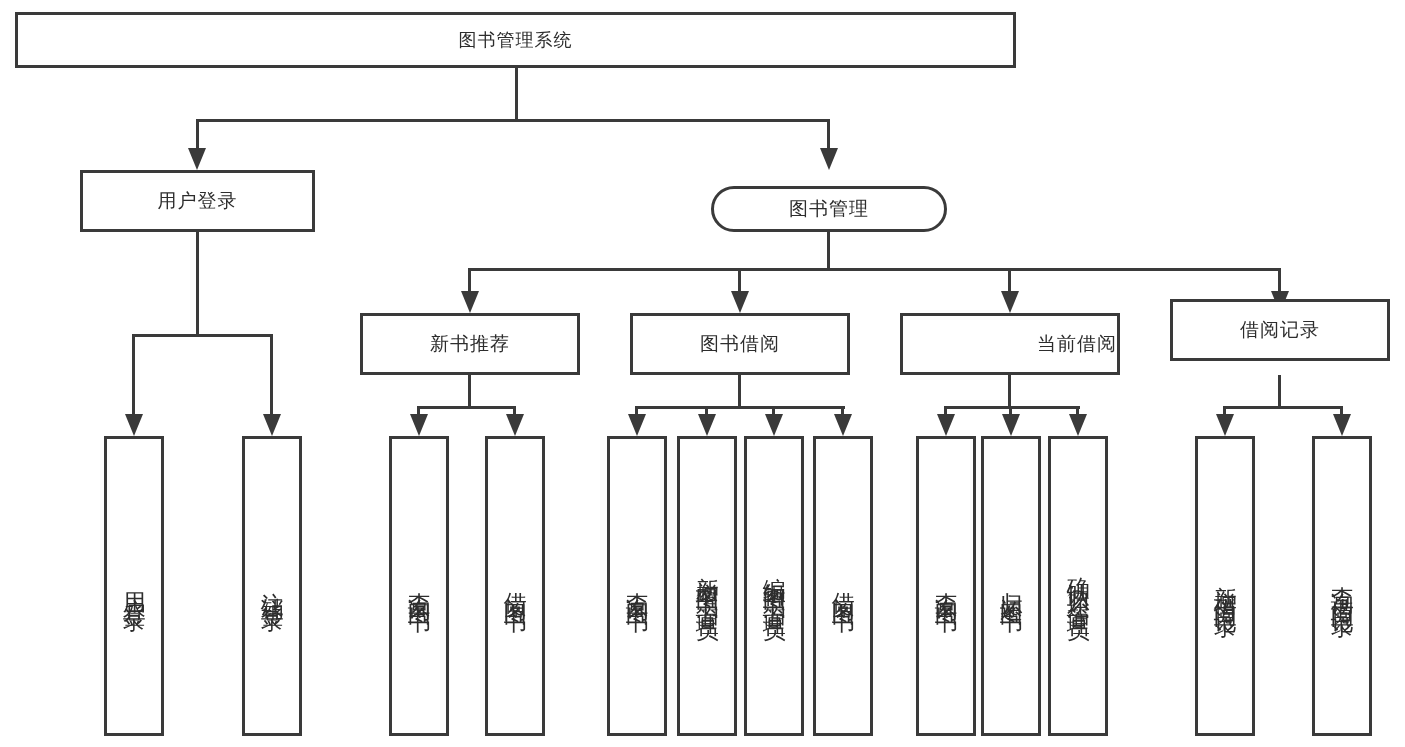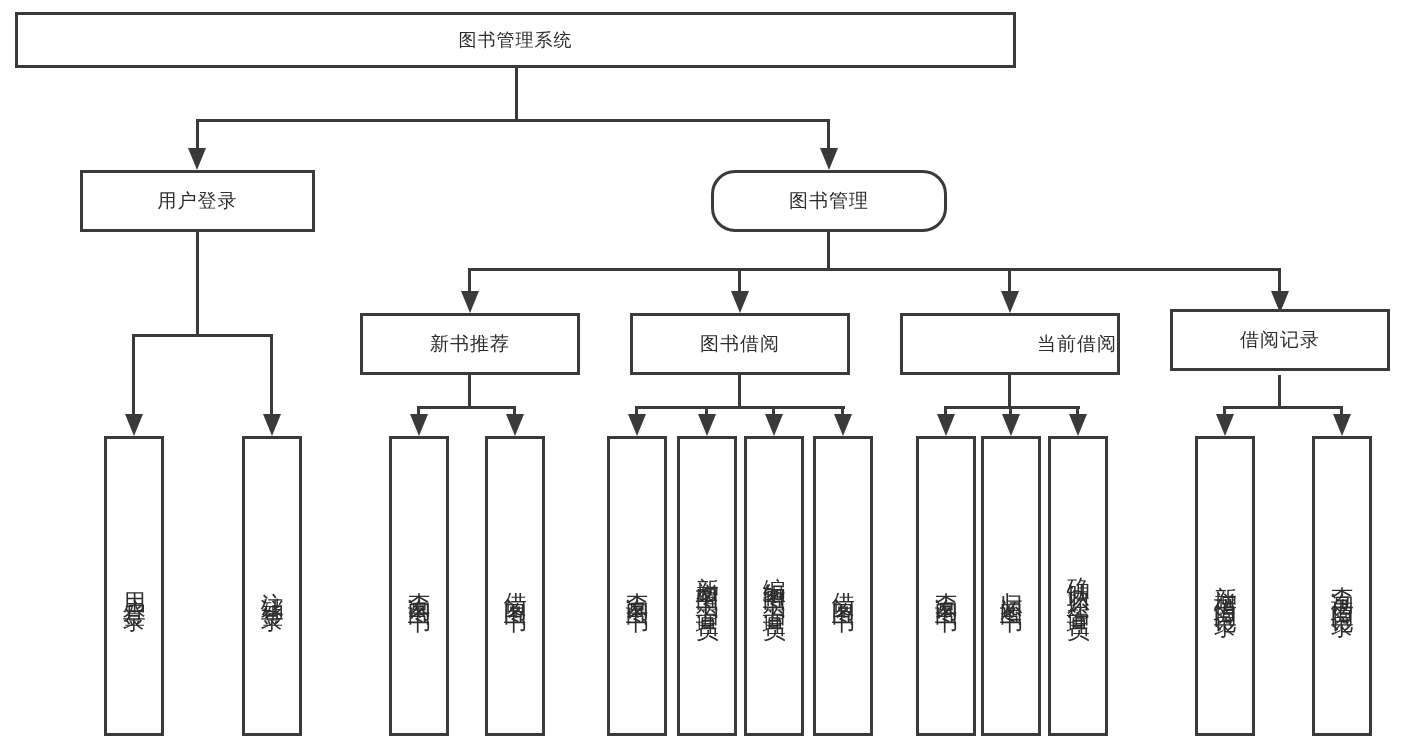--- a/index.html
+++ b/index.html
@@ -67,21 +67,21 @@
   <div class="vl" style="left:515px;top:68px;height:54px;"></div>
   <div class="hl" style="left:196px;top:119px;width:634px;"></div>
   <div class="vl" style="left:196px;top:119px;height:29px;"></div>
   <div class="arrow" style="left:188px;top:148px;"></div>
   <div class="vl" style="left:827px;top:119px;height:29px;"></div>
   <div class="arrow" style="left:820px;top:148px;"></div>
 
   <div class="box" style="left:80px;top:170px;width:235px;height:62px;">
     <span>用户登录</span>
   </div>
-  <div class="box" style="left:711px;top:170px;width:236px;height:62px;border-radius:24px;">
+  <div class="box" style="left:711px;top:186px;width:236px;height:46px;border-radius:24px;">
     <span>图书管理</span>
   </div>
 
   <div class="vl" style="left:196px;top:232px;height:103px;"></div>
   <div class="hl" style="left:132px;top:334px;width:141px;"></div>
   <div class="vl" style="left:132px;top:334px;height:80px;"></div>
   <div class="arrow" style="left:125px;top:414px;"></div>
   <div class="vl" style="left:270px;top:334px;height:80px;"></div>
   <div class="arrow" style="left:263px;top:414px;"></div>
 
@@ -98,21 +98,21 @@
 
   <div class="box" style="left:630px;top:313px;width:220px;height:62px;">
     <span>图书借阅</span>
   </div>
   <div class="box" style="left:360px;top:313px;width:220px;height:62px;">
     <span>新书推荐</span>
   </div>
   <div class="box" style="left:900px;top:313px;width:220px;height:62px;justify-content:flex-end;">
     <span>当前借阅</span>
   </div>
-  <div class="box" style="left:1170px;top:309px;width:220px;height:62px;">
+  <div class="box" style="left:1170px;top:299px;width:220px;height:62px;">
     <span>借阅记录</span>
   </div>
 
   <div class="vl" style="left:468px;top:375px;height:33px;"></div>
   <div class="hl" style="left:417px;top:406px;width:99px;"></div>
   <div class="vl" style="left:417px;top:406px;height:8px;"></div>
   <div class="arrow" style="left:410px;top:414px;"></div>
   <div class="vl" style="left:513px;top:406px;height:8px;"></div>
   <div class="arrow" style="left:506px;top:414px;"></div>
 

